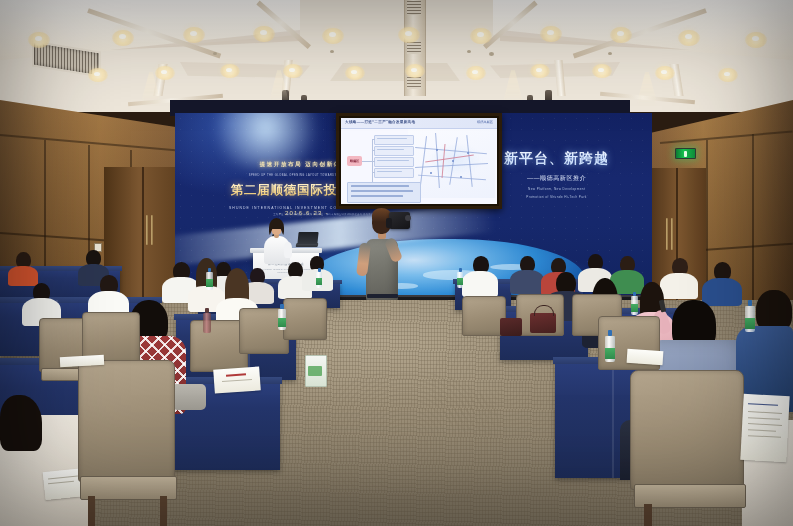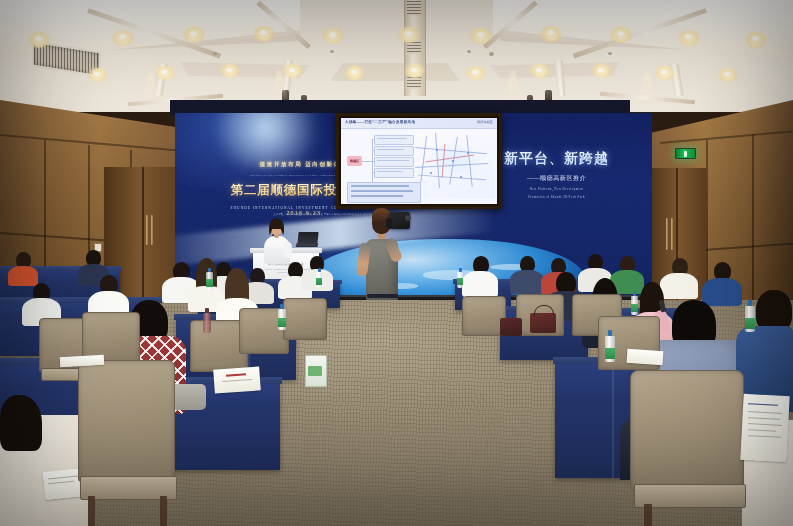--- a/index.html
+++ b/index.html
@@ -64,21 +64,21 @@
   .bd-landmass{position:absolute;background:rgba(225,242,252,.55);border-radius:50%;filter:blur(.6px);}
   .bd-sweep{position:absolute;left:-5%;top:58%;width:72%;height:16%;
     background:linear-gradient(95deg,rgba(255,255,255,0) 0%,rgba(228,244,255,.85) 55%,rgba(255,255,255,0) 100%);
     transform:rotate(-6deg);filter:blur(2px);}
   .bd-glow{position:absolute;border-radius:50%;filter:blur(6px);
     background:radial-gradient(circle,rgba(210,236,255,.9),rgba(150,205,250,0) 70%);}
   .bd-dots{position:absolute;inset:0;
     background-image:radial-gradient(rgba(255,255,255,.12) .6px, transparent .7px);
     background-size:11px 11px;opacity:.5;}
 
-  .bd-text{position:absolute;text-align:center;color:#f4e7bf;white-space:nowrap;font-family:Liberation Serif, serif;}
+  .bd-text{position:absolute;text-align:center;color:#f4e7bf;white-space:nowrap;}
   .t-sub-top{font-size:5.5px;letter-spacing:1.6px;font-weight:bold;
     color:#f6e6b4;text-shadow:0 0 4px rgba(255,225,150,.75);}
   .t-sub-top-en{font-size:2.6px;letter-spacing:.5px;color:#c4cbe6;}
   .t-main{font-size:12.5px;font-weight:bold;letter-spacing:.8px;
     background:linear-gradient(180deg,#fffbe8 0%,#f6e0a2 48%,#d9ae55 100%);
     -webkit-background-clip:text;background-clip:text;color:transparent;
     text-shadow:0 0 6px rgba(255,215,130,.5);}
   .t-main-en{font-size:3.4px;letter-spacing:1.1px;color:#cfd6ef;}
   .t-date{font-size:6px;letter-spacing:1.2px;color:#e7d8a8;
     text-shadow:0 0 4px rgba(255,220,150,.6);}

